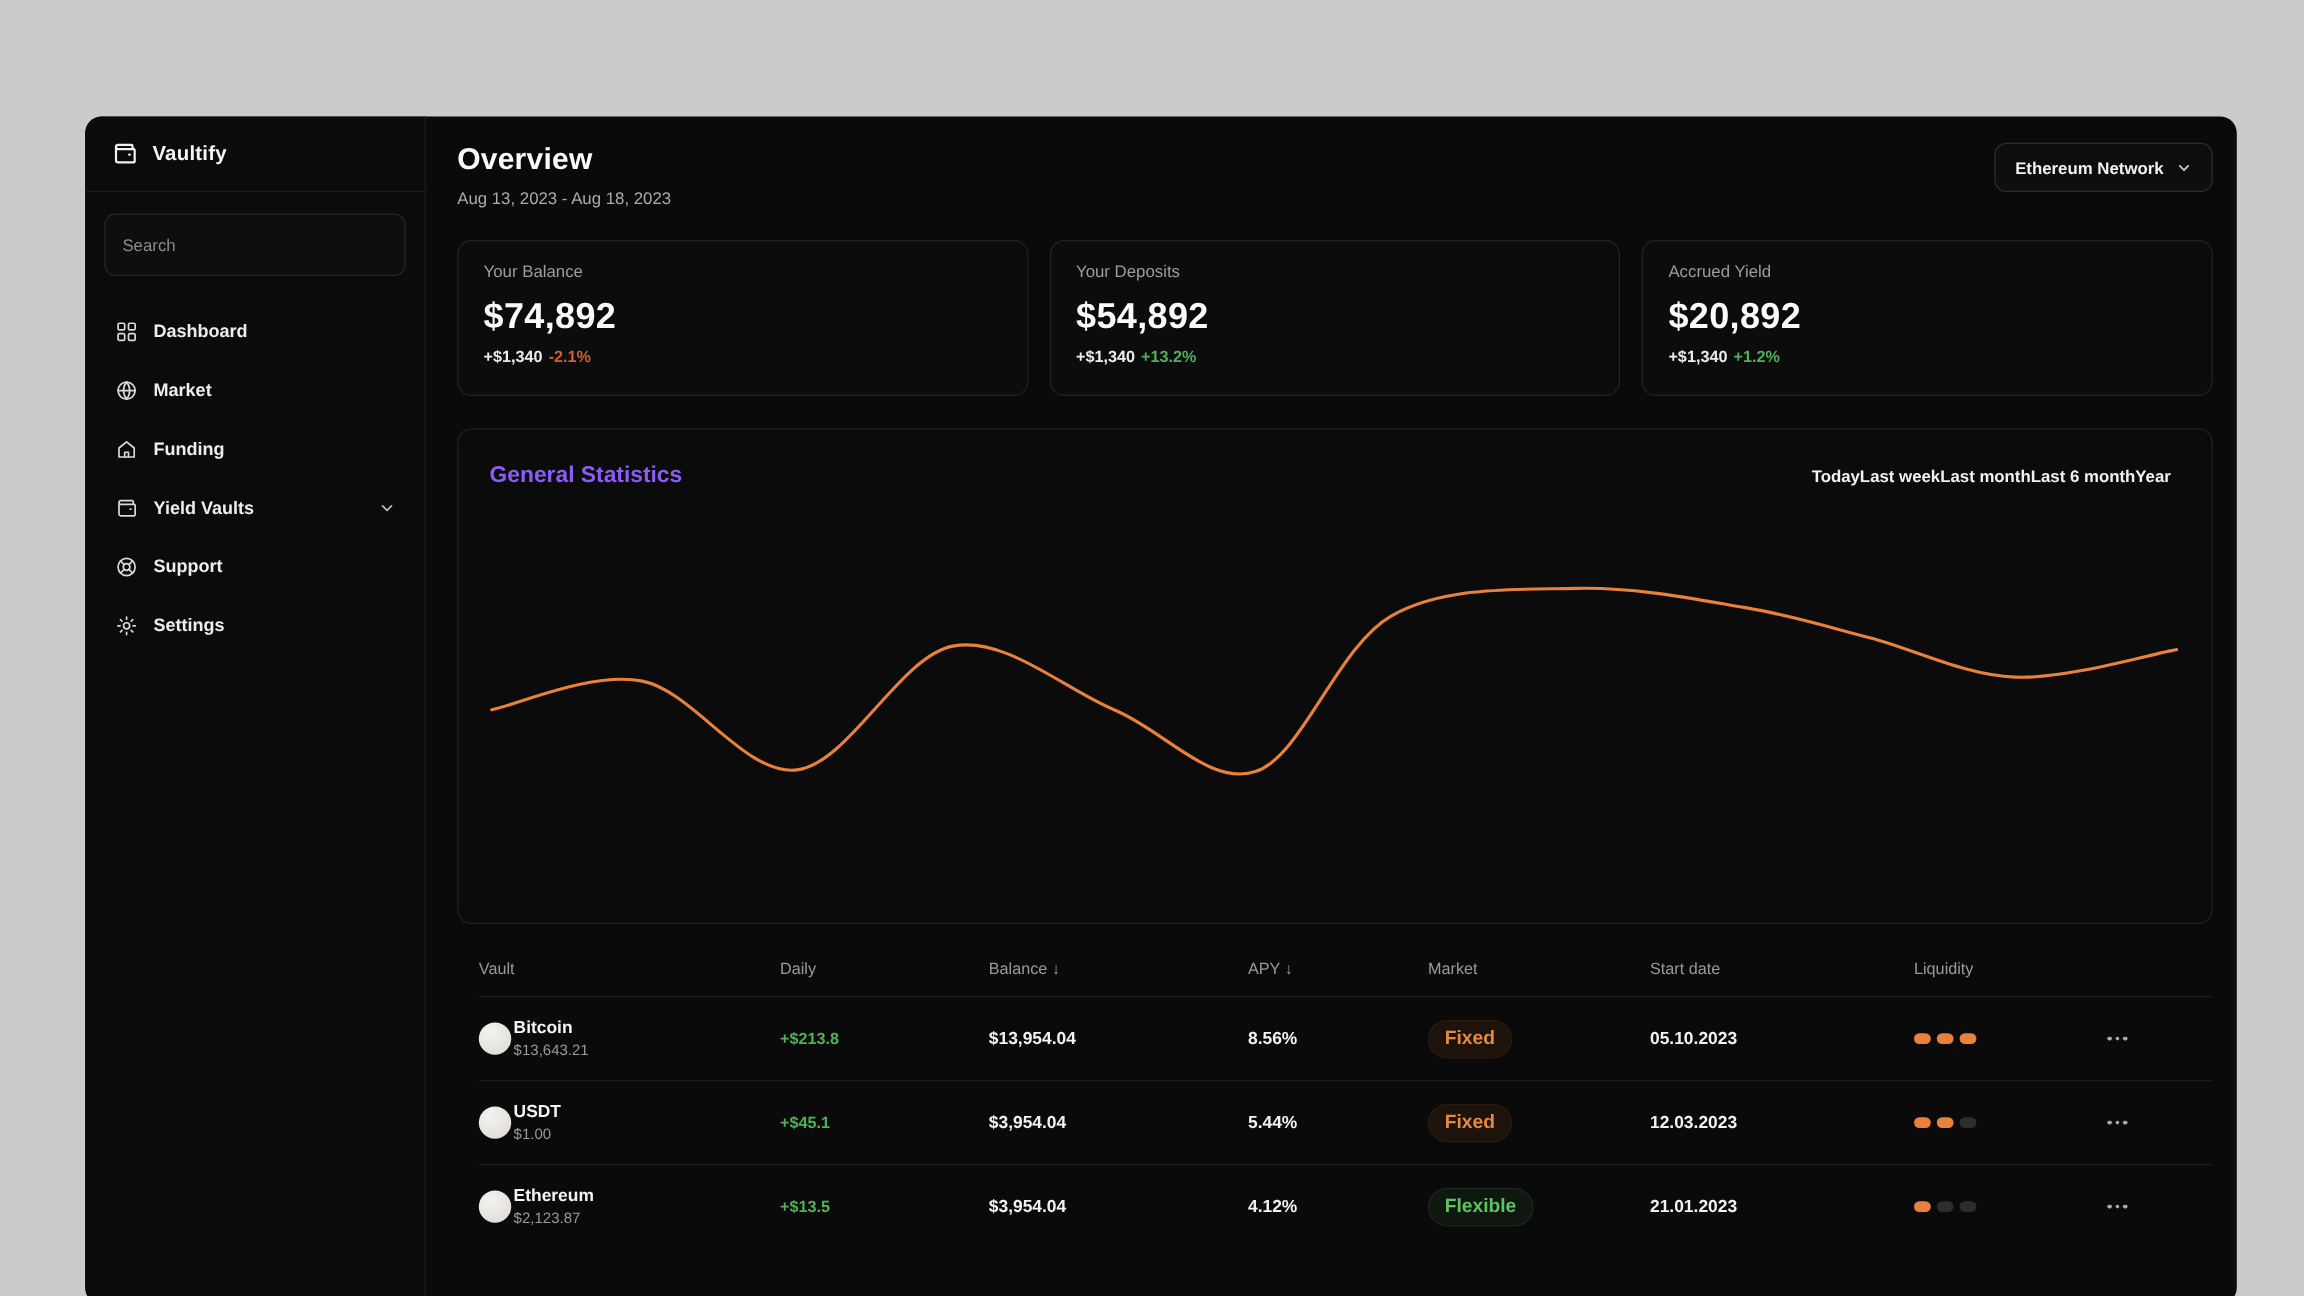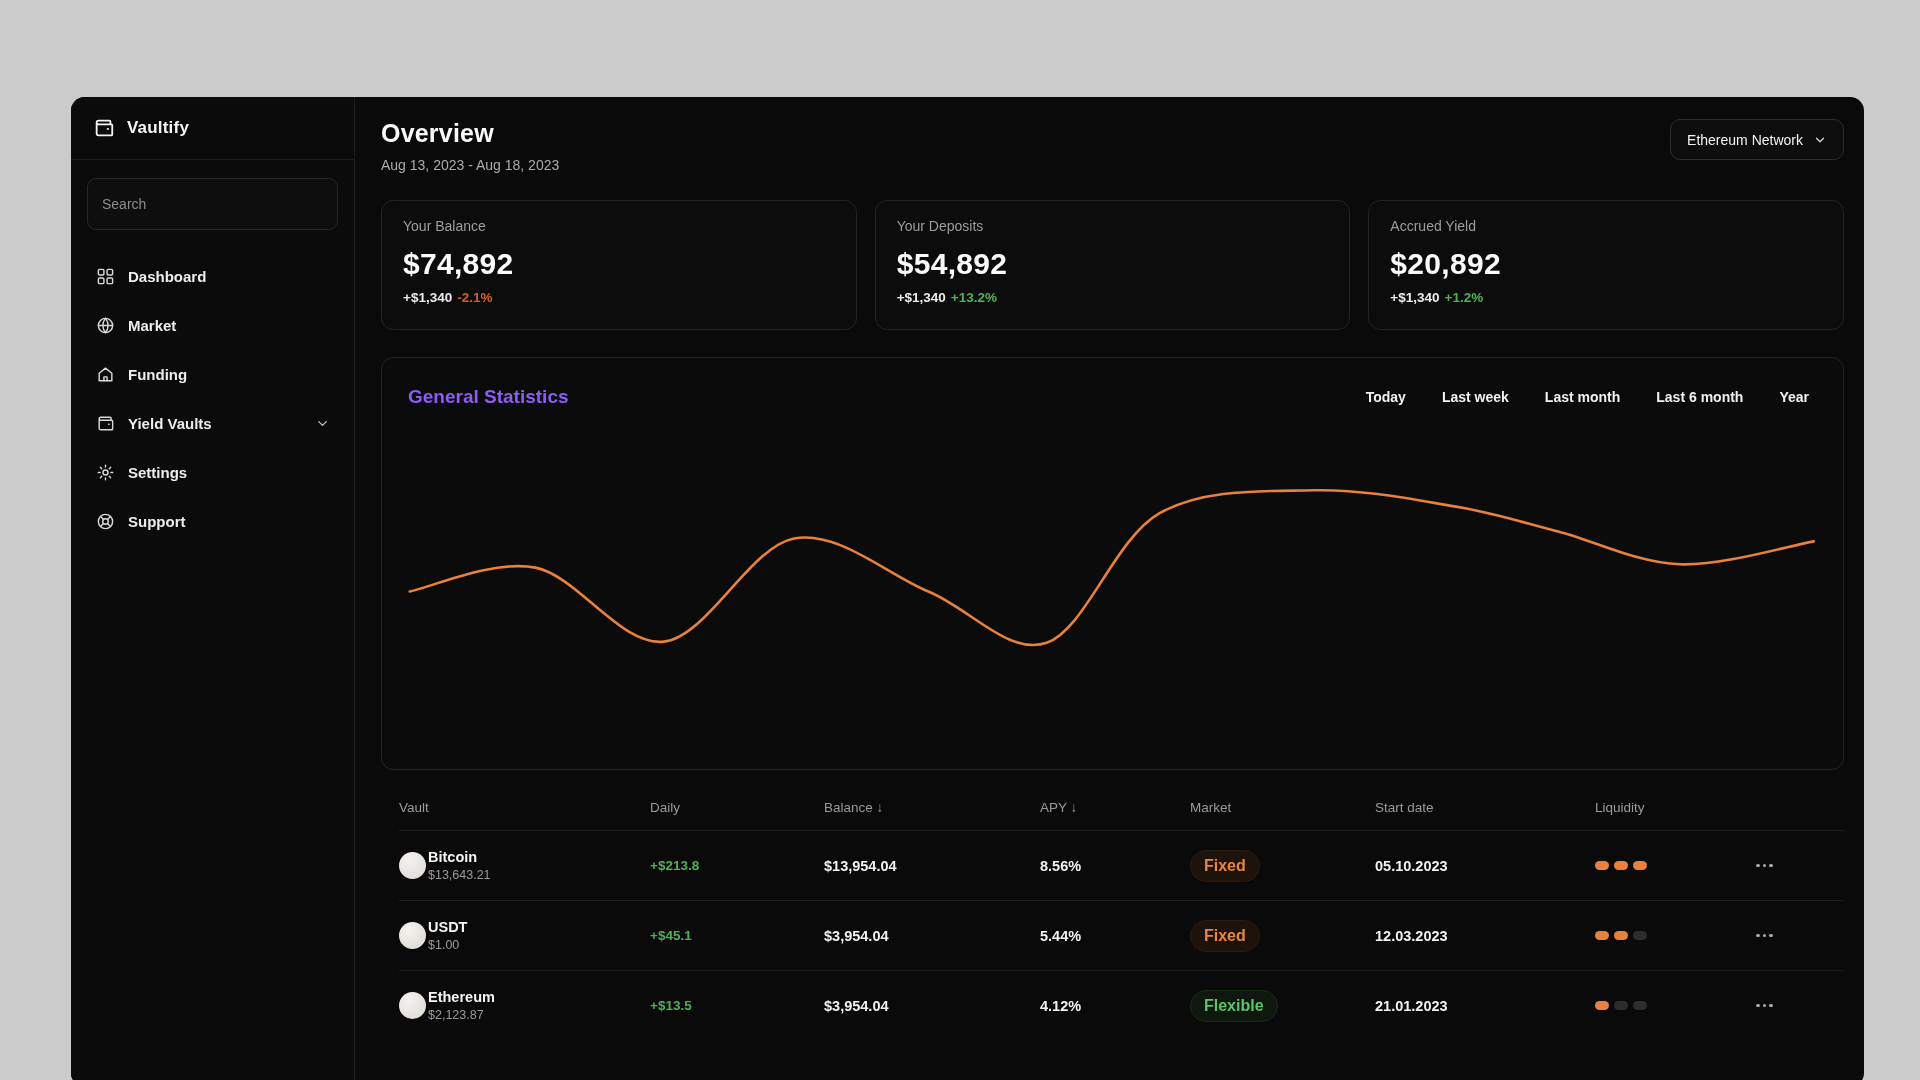--- a/index.html
+++ b/index.html
@@ -26,38 +26,38 @@
   .menu-item .mi-label { flex:1; }
   .menu-item .mi-chev { color:#bdbdbd; display:flex; }
 
   
   .main { flex:1; position:relative; padding:22px 20px 0 26px; }
   .topbar { display:flex; justify-content:space-between; align-items:flex-start; }
   .page-title { color:#fafafa; font-size:25px; font-weight:700; letter-spacing:.2px; }
   .date-range { color:#ababab; font-size:14px; margin-top:9px; }
   .network-btn { display:flex; align-items:center; gap:10px; height:41px; padding:0 16px;
                  background:#0e0e0e; border:1px solid #2d2d2d; border-radius:10px; cursor:pointer;
-                 color:#f2f2f2; font-size:14px; font-weight:400; font-family:"Liberation Sans",sans-serif; }
+                 color:#f2f2f2; font-size:14px; font-weight:700; font-family:"Liberation Sans",sans-serif; }
   .network-btn .chev { display:flex; color:#cfcfcf; }
 
   
   .cards { display:flex; gap:18px; margin-top:27px; }
   .card { flex:1; height:130px; background:#0c0c0c; border:1px solid #242424; border-radius:12px;
           padding:17px 21px; display:flex; flex-direction:column; }
   .card-label { color:#9d9d9d; font-size:14px; }
   .card-value { color:#fafafa; font-size:30px; font-weight:700; letter-spacing:.3px; margin-top:13px; }
   .card-delta { font-size:13.5px; margin-top:9px; color:#ececec; font-weight:700; }
   .card-delta .pct { margin-left:5px; font-weight:700; }
 
   
   .panel { position:relative; margin-top:27px; height:413px; background:#0b0b0b;
            border:1px solid #242424; border-radius:12px; overflow:hidden; }
   .panel-head { display:flex; justify-content:space-between; align-items:center; padding:28px 34px 0 26px; }
   .panel-title { color:#8b5cf6; font-size:19px; font-weight:700; }
-  .filters { display:flex; gap:36px; }
+  .filters { display:flex; }
   .filter { color:#f1f1f1; font-size:14px; font-weight:700; cursor:pointer; }
   .chart-svg { position:absolute; left:0; top:0; width:100%; height:100%; }
 
   
   .table { margin-top:14px; padding-left:18px; }
   .trow { display:grid; grid-template-columns:251px 174px 216px 150px 185px 220px 161px 1fr; align-items:center; }
   .thead { height:46px; align-items:center; }
   .thead .th { color:#9a9a9a; font-size:13.5px; }
   .tbody-row { height:70px; border-top:1px solid #1c1c1c; cursor:default; }
   .vault-cell { display:flex; align-items:center; gap:2px; }
@@ -138,38 +138,38 @@
           <span class="mi-label">Yield Vaults</span>
           <span class="mi-chev">
             <svg width="15" height="15" viewBox="0 0 24 24" fill="none" stroke="currentColor" stroke-width="2.2" stroke-linecap="round" stroke-linejoin="round">
               <path d="m6 9 6 6 6-6"></path>
             </svg>
           </span>
         </div>
         <div class="menu-item">
           <span class="mi-icon">
             <svg width="19" height="19" viewBox="0 0 24 24" fill="none" stroke="currentColor" stroke-width="1.8" stroke-linecap="round" stroke-linejoin="round">
-              <circle cx="12" cy="12" r="3.2"></circle>
-              <path d="M12 2.8v2.4M12 18.8v2.4M2.8 12h2.4M18.8 12h2.4M5.5 5.5l1.7 1.7M16.8 16.8l1.7 1.7M18.5 5.5l-1.7 1.7M7.2 16.8l-1.7 1.7"></path>
-            </svg>
-          </span>
-          <span class="mi-label">Settings</span>
-        </div>
-        <div class="menu-item">
-          <span class="mi-icon">
-            <svg width="19" height="19" viewBox="0 0 24 24" fill="none" stroke="currentColor" stroke-width="1.8" stroke-linecap="round" stroke-linejoin="round">
               <circle cx="12" cy="12" r="9"></circle>
               <circle cx="12" cy="12" r="3.5"></circle>
               <path d="m5.7 5.7 3.8 3.8"></path>
               <path d="m14.5 14.5 3.8 3.8"></path>
               <path d="m18.3 5.7-3.8 3.8"></path>
               <path d="m9.5 14.5-3.8 3.8"></path>
             </svg>
           </span>
           <span class="mi-label">Support</span>
+        </div>
+        <div class="menu-item">
+          <span class="mi-icon">
+            <svg width="19" height="19" viewBox="0 0 24 24" fill="none" stroke="currentColor" stroke-width="1.8" stroke-linecap="round" stroke-linejoin="round">
+              <circle cx="12" cy="12" r="3.2"></circle>
+              <path d="M12 2.8v2.4M12 18.8v2.4M2.8 12h2.4M18.8 12h2.4M5.5 5.5l1.7 1.7M16.8 16.8l1.7 1.7M18.5 5.5l-1.7 1.7M7.2 16.8l-1.7 1.7"></path>
+            </svg>
+          </span>
+          <span class="mi-label">Settings</span>
         </div>
       </nav>
   </aside>
 
   <main class="main">
 
     <div class="topbar">
       <div>
         <h1 class="page-title">Overview</h1>
         <div class="date-range">Aug 13, 2023 - Aug 18, 2023</div>

